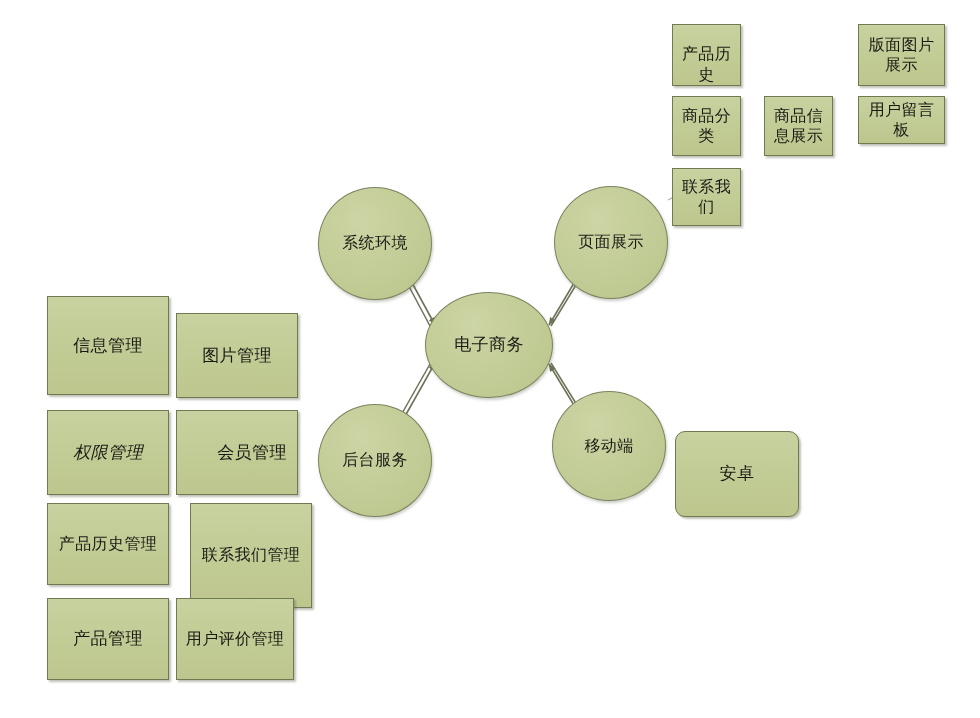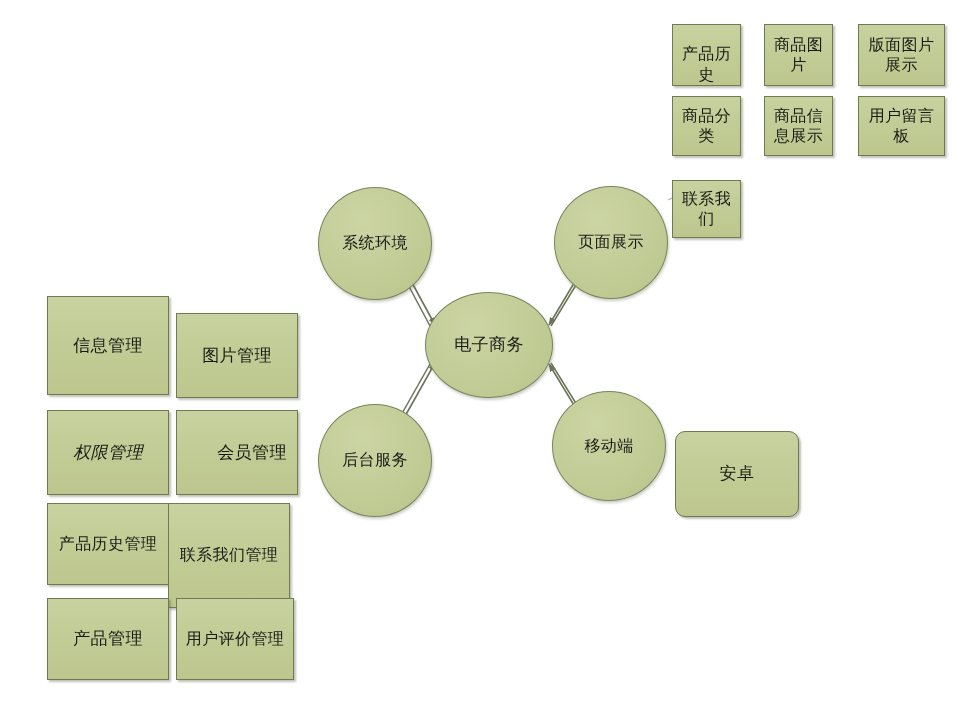--- a/index.html
+++ b/index.html
@@ -111,41 +111,38 @@
   </div>
 
   <div class="node circle fs16" style="left:552px; top:391px; width:114px; height:110px;">
     <span>移动端</span>
   </div>
 
   <div class="node box fs16" style="left:672px; top:24px; width:69px; height:62px;align-items:flex-end;">
     <span>产品历史</span>
   </div>
 
-  <div class="node box fs16" style="left:764px; top:24px; width:69px; height:62px;">
-    <span>商品图片</span>
-  </div>
 
   <div class="node box fs16" style="left:858px; top:24px; width:87px; height:62px;">
     <span>版面图片展示</span>
   </div>
 
   <div class="node box fs16" style="left:672px; top:96px; width:69px; height:60px;">
     <span>商品分类</span>
   </div>
 
   <div class="node box fs16" style="left:764px; top:96px; width:69px; height:60px;">
     <span>商品信息展示</span>
   </div>
 
-  <div class="node box fs16" style="left:858px; top:96px; width:87px; height:60px;">
+  <div class="node box fs16" style="left:858px; top:96px; width:87px; height:48px;">
     <span>用户留言板</span>
   </div>
 
-  <div class="node box fs16" style="left:672px; top:180px; width:69px; height:58px;">
+  <div class="node box fs16" style="left:672px; top:168px; width:69px; height:58px;">
     <span>联系我们</span>
   </div>
 
   <div class="node box fs17" style="left:675px; top:431px; width:124px; height:86px;border-radius:10px;">
     <span>安卓</span>
   </div>
 
   <div class="node box fs17" style="left:47px; top:296px; width:122px; height:99px;">
     <span>信息管理</span>
   </div>
@@ -159,21 +156,21 @@
   </div>
 
   <div class="node box fs17" style="left:176px; top:410px; width:122px; height:85px;padding-left:30px;">
     <span>会员管理</span>
   </div>
 
   <div class="node box fs16" style="left:47px; top:503px; width:122px; height:82px;">
     <span>产品历史管理</span>
   </div>
 
-  <div class="node box fs16" style="left:168px; top:503px; width:122px; height:105px;">
+  <div class="node box fs16" style="left:190px; top:503px; width:122px; height:105px;">
     <span>联系我们管理</span>
   </div>
 
   <div class="node box fs17" style="left:47px; top:598px; width:122px; height:82px;">
     <span>产品管理</span>
   </div>
 
   <div class="node box fs16" style="left:176px; top:598px; width:118px; height:82px;">
     <span>用户评价管理</span>
   </div>

